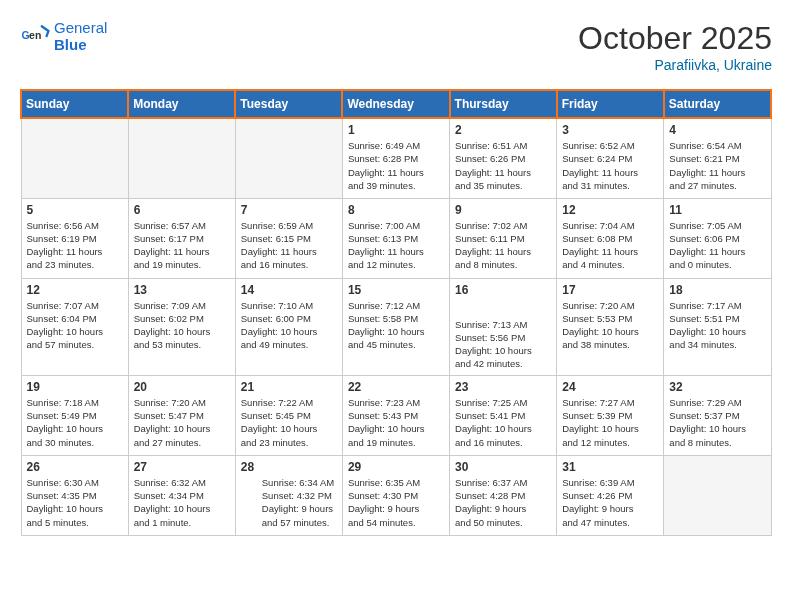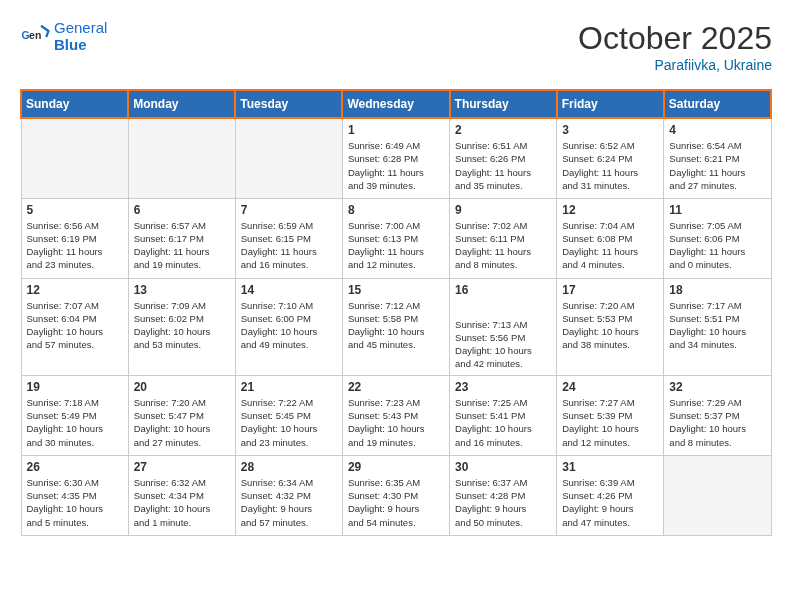--- a/index.html
+++ b/index.html
@@ -308,21 +308,21 @@
         </td>
         <td>
           <div class="day-number">27</div>
           <div class="day-info" style="white-space: pre-line;">Sunrise: 6:32 AM
 Sunset: 4:34 PM
 Daylight: 10 hours
 and 1 minute.</div>
         </td>
         <td>
           <div class="day-number">28</div>
-          <div class="day-info" style="white-space: pre-line;">Sunrise: 6:34 AM
+          <div class="day-info" style="white-space: pre-line; margin-left: 21px;">Sunrise: 6:34 AM
 Sunset: 4:32 PM
 Daylight: 9 hours
 and 57 minutes.</div>
         </td>
         <td>
           <div class="day-number">29</div>
           <div class="day-info" style="white-space: pre-line;">Sunrise: 6:35 AM
 Sunset: 4:30 PM
 Daylight: 9 hours
 and 54 minutes.</div>

